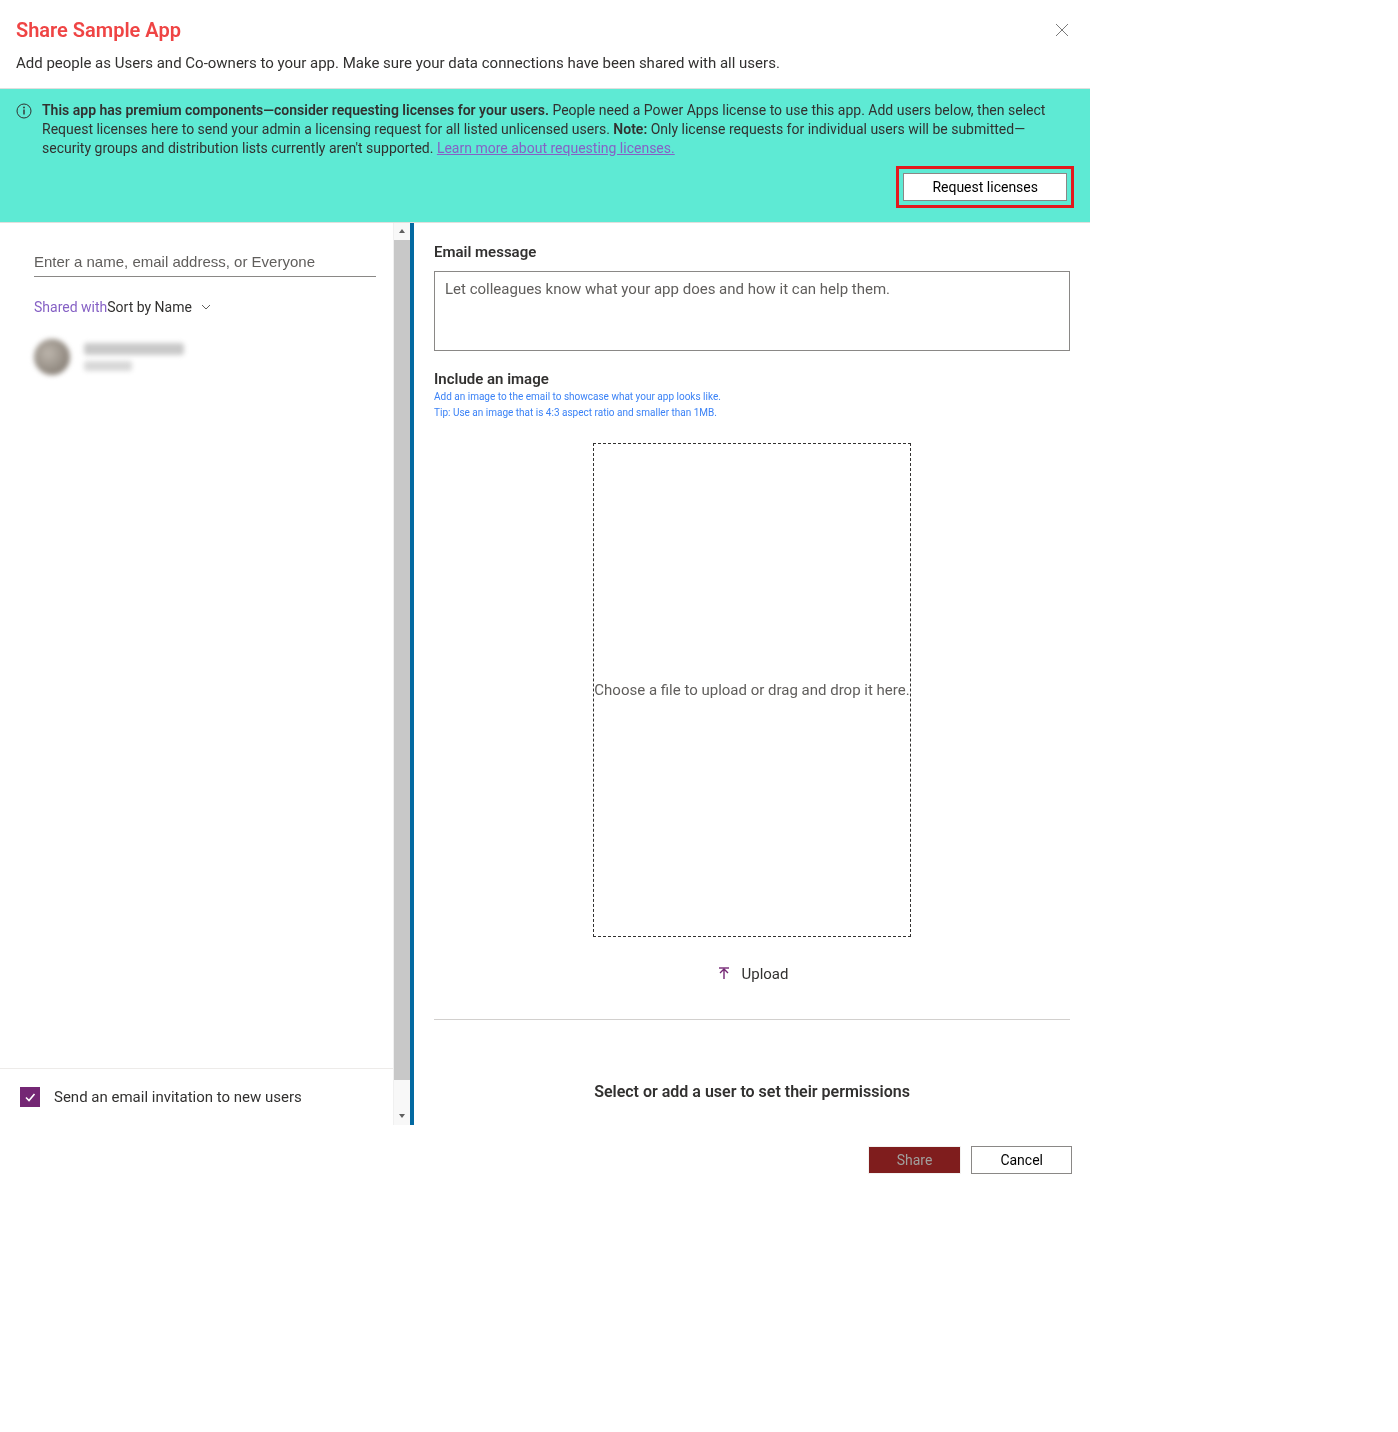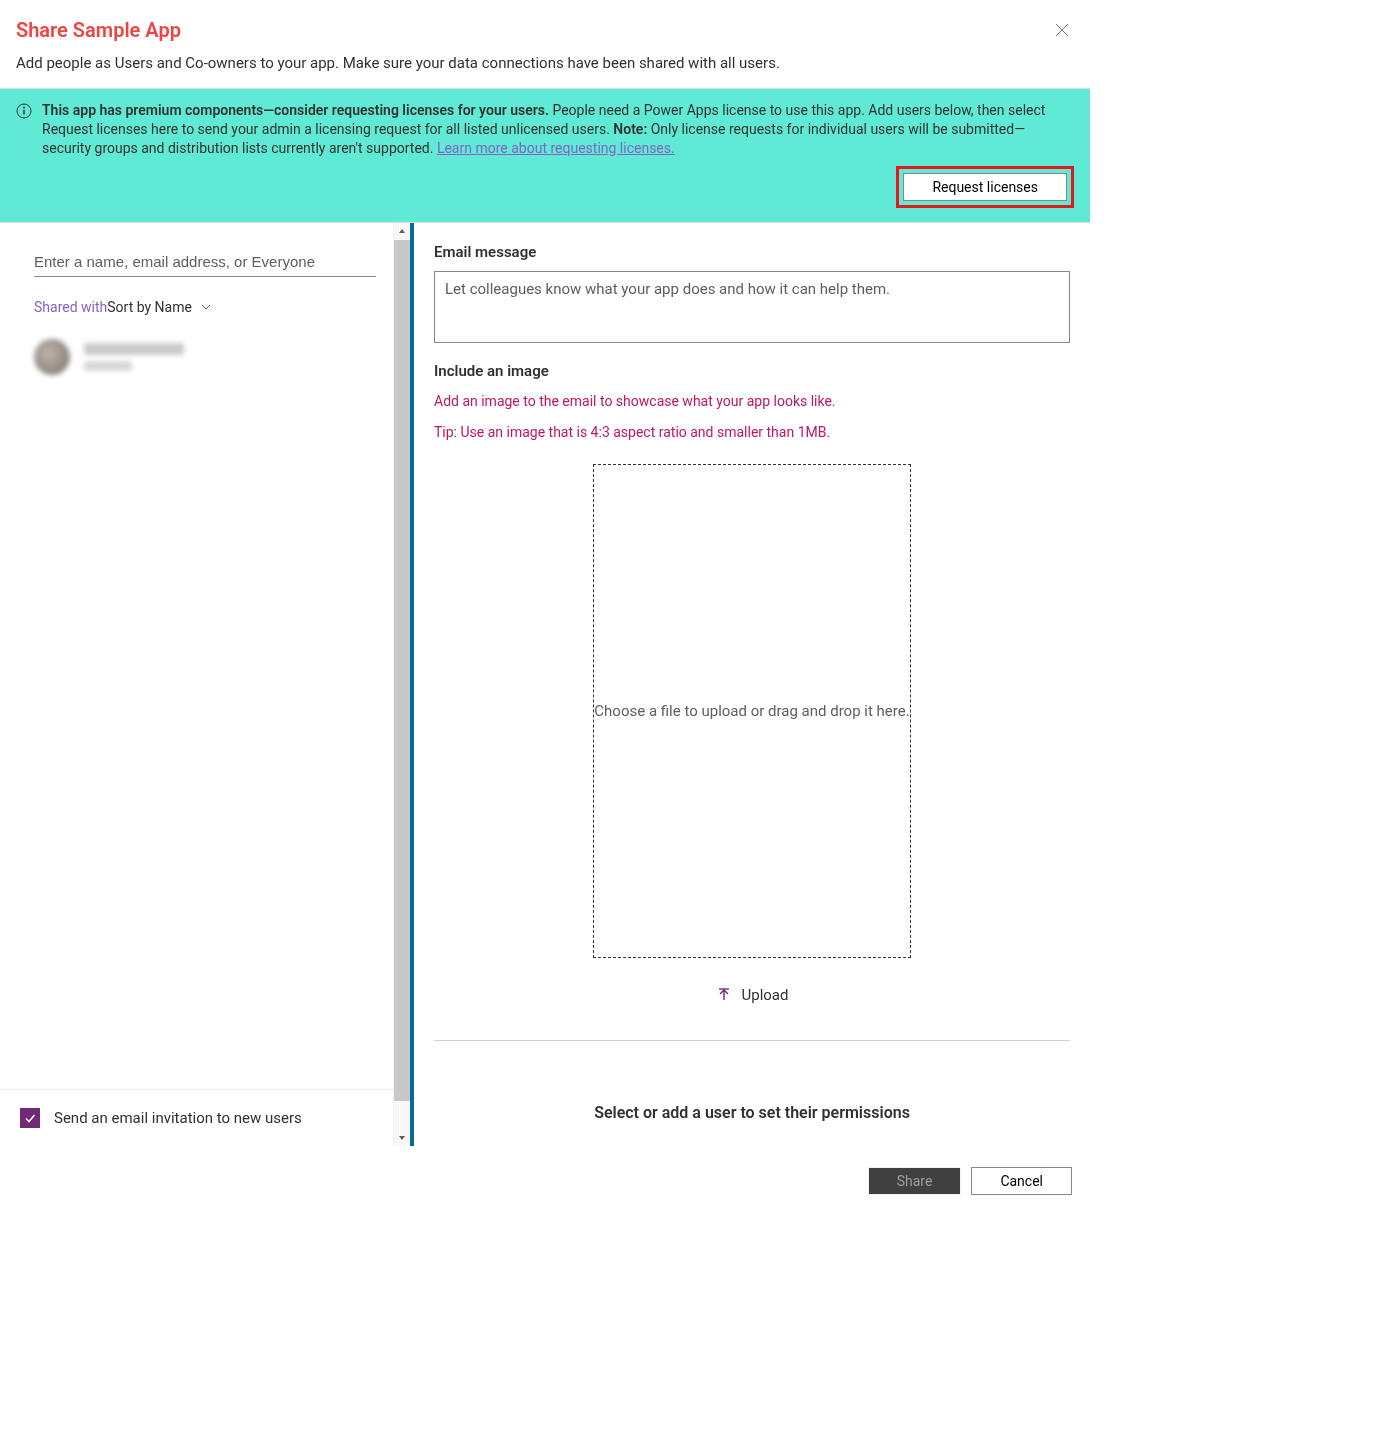--- a/index.html
+++ b/index.html
@@ -79,21 +79,21 @@
       font-family: inherit;
       font-size: 14px;
       border: 1px solid #8a8886;
       background: #fff;
       padding: 5px 28px;
       cursor: pointer;
       min-width: 80px;
     }
     .btn-disabled {
       border: 1px solid #f3f2f1;
-      background: #404040;
+      background: #7f1d1d;
       color: #a19f9d;
       cursor: default;
     }
     .content-area {
       display: flex;
       border-top: none;
     }
     .left-col {
       width: 414px;
       border-right: 4px solid #0369a1;
@@ -201,36 +201,36 @@
       flex: 1;
       padding: 20px 20px 24px 20px;
     }
     .field-label {
       font-weight: 600;
       font-size: 15px;
       margin-bottom: 10px;
     }
     .email-textarea {
       width: 100%;
-      height: 72px;
+      height: 80px;
       border: 1px solid #8a8886;
       padding: 8px 10px;
       font-family: inherit;
       font-size: 15px;
       resize: none;
       color: #605e5c;
       outline: none;
     }
     .email-textarea::placeholder { color: #605e5c; }
     .include-row { margin-top: 16px; }
     .include-sub {
-      font-size: 14px;
-      color: #be185d;
+      font-size: 10px;
+      color: #3b82f6;
       line-height: 1.45;
-      margin-top: 11px;
+      margin-top: 2px;
     }
     .upload-row {
       display: flex;
       align-items: center;
       gap: 28px;
       margin-top: 22px;
       flex-direction: column;
     }
     .dropzone {
       flex: 0 0 494px;

